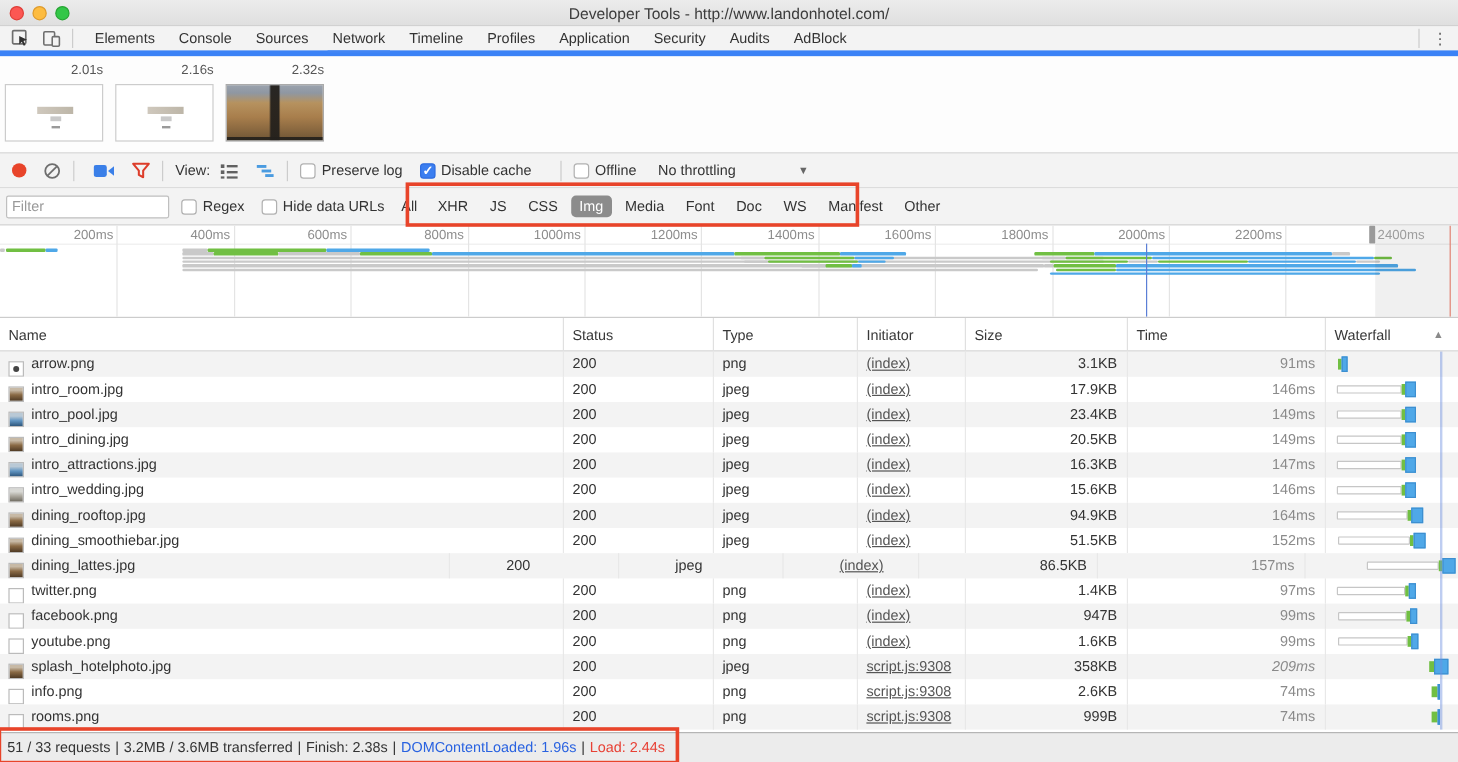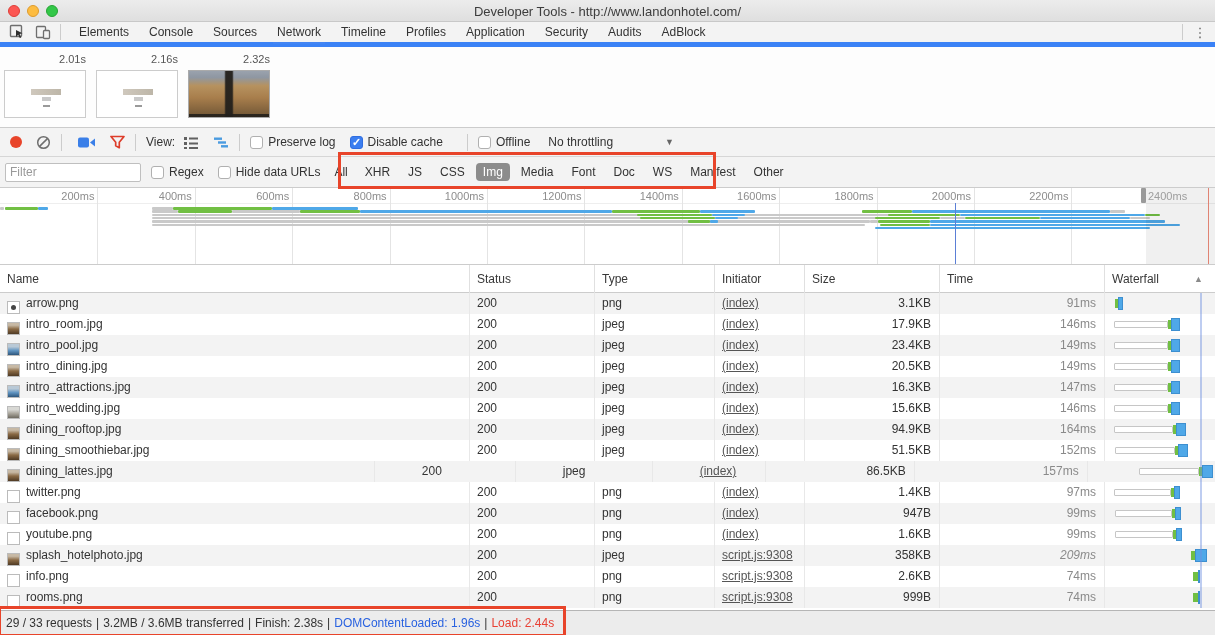--- a/index.html
+++ b/index.html
@@ -564,18 +564,18 @@
         <div class="cell r" style="width: 135px;">999B</div>
         <div class="cell r time" style="width: 165px;">74ms</div>
         <div class="cell wf" style="width: 110px;">
           <div class="wf-green" style="left: 88px; width: 5px;"></div>
           <div class="wf-blue" style="left: 93px; width: 2px;"></div>
         </div>
       </div>
       <div class="wf-dclline"></div>
     </div>
 
-  <div class="footer" id="footer"><span class="fseg plain">29 / 33 requests</span><span class="fsep">|</span><span class="fseg plain">3.2MB / 3.6MB transferred</span><span class="fsep">|</span><span class="fseg plain">Finish: 2.38s</span><span class="fsep">|</span><span class="fseg blue">DOMContentLoaded: 1.96s</span><span class="fsep">|</span><span class="fseg red">Load: 2.44s</span></div>
+  <div class="footer" id="footer"><span class="fseg plain">51 / 33 requests</span><span class="fsep">|</span><span class="fseg plain">3.2MB / 3.6MB transferred</span><span class="fsep">|</span><span class="fseg plain">Finish: 2.38s</span><span class="fsep">|</span><span class="fseg blue">DOMContentLoaded: 1.96s</span><span class="fsep">|</span><span class="fseg red">Load: 2.44s</span></div>
 
   <div class="hl-box hl-filter"></div>
   <div class="hl-box hl-footer"></div>
 
 </div>
 
 </body></html>

